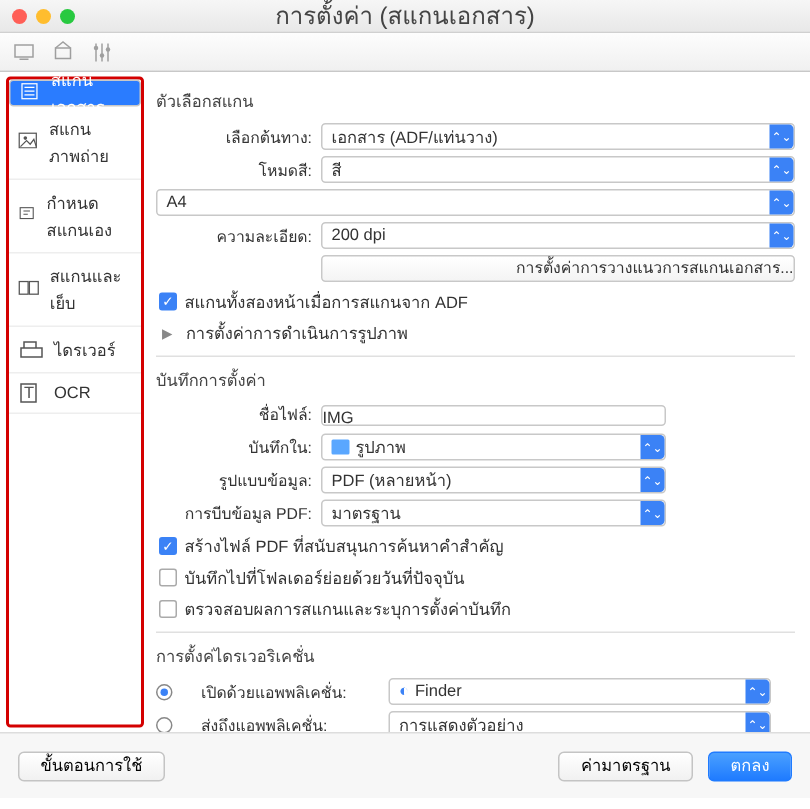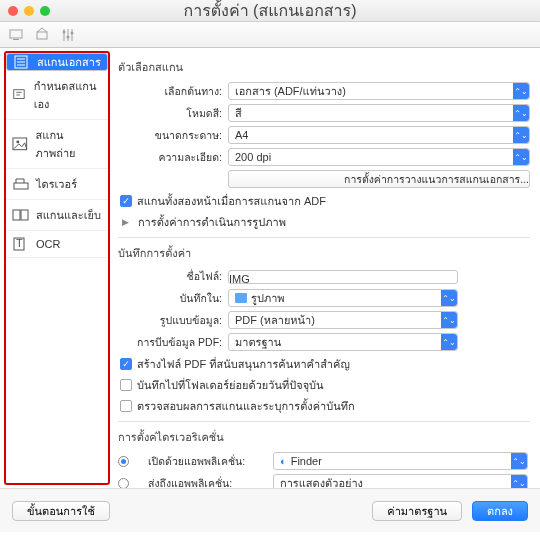--- a/index.html
+++ b/index.html
@@ -9,21 +9,21 @@
 .traffic { display: flex; gap: 6px; }
 .tl { width: 10px; height: 10px; border-radius: 50%; }
 .red { background: #ff5f57; } .yellow { background: #ffbd2e; } .green { background: #28c940; }
 .title { position: absolute; left: 0; right: 0; text-align: center; font-size: 16px; color: #444; }
 
 .toolbar { height: 26px; background: linear-gradient(#fdfdfd,#f0f0f0); border-bottom: 1px solid #c8c8c8; display: flex; align-items: center; padding: 0 8px; gap: 10px; }
 .tb-icon { width: 16px; height: 16px; opacity: .6; }
 
 .main { display: flex; height: 440px; }
 
-.sidebar { width: 106px; border: 2px solid #d40000; border-radius: 3px; margin: 3px 2px 3px 4px; background: #fff; }
+.sidebar { width: 92px; border: 2px solid #d40000; border-radius: 3px; margin: 3px 2px 3px 4px; background: #fff; }
 .sb-item { display: flex; align-items: center; gap: 6px; padding: 6px 6px; border-bottom: 1px solid #eee; cursor: default; color: #333; }
 .sb-item.sel { background: #2a7cff; color: #fff; }
 .sb-ico { width: 18px; height: 14px; display: inline-block; }
 
 .content { flex: 1; padding: 6px 10px 6px 6px; overflow: hidden; color: #333; }
 .section-title { font-size: 11px; color: #444; margin: 4px 0 6px 0; }
 .row { display: flex; align-items: center; margin-bottom: 4px; }
 .lbl { width: 110px; text-align: right; padding-right: 6px; color: #333; font-size: 10.5px; }
 .sel { flex: 1; height: 18px; background: #fff; border: 1px solid #c8c8c8; border-radius: 3px; display: flex; align-items: center; padding: 0 6px; position: relative; font-size: 10.5px; }
 .sel .arr { position: absolute; right: 0; top: 0; bottom: 0; width: 16px; background: #3b82f6; border-radius: 0 3px 3px 0; display: flex; align-items: center; justify-content: center; color: #fff; font-size: 8px; }
@@ -93,57 +93,57 @@
             <line x1="4" y1="4" x2="12" y2="4" stroke="#fff"></line>
             <line x1="4" y1="7" x2="12" y2="7" stroke="#fff"></line>
             <line x1="4" y1="10" x2="12" y2="10" stroke="#fff"></line>
           </svg>
         </span>
       <span>สแกนเอกสาร</span>
     </div>
     <div class="sb-item">
       <span class="sb-ico">
           <svg viewBox="0 0 18 14">
-            <rect x="2" y="2" width="12" height="10" fill="none" stroke="#555"></rect>
-            <path d="M5 5 L11 5 M5 8 L9 8" stroke="#555"></path>
-          </svg>
-        </span>
-      <span>กำหนดสแกนเอง</span>
-    </div>
-    <div class="sb-item">
-      <span class="sb-ico">
-          <svg viewBox="0 0 18 14">
             <rect x="1" y="1" width="14" height="12" fill="none" stroke="#555"></rect>
             <circle cx="6" cy="5" r="1.5" fill="#555"></circle>
             <path d="M2 12 L7 7 L10 10 L13 6 L15 12" fill="none" stroke="#555"></path>
           </svg>
         </span>
       <span>สแกนภาพถ่าย</span>
     </div>
     <div class="sb-item">
       <span class="sb-ico">
           <svg viewBox="0 0 18 14">
+            <rect x="2" y="2" width="12" height="10" fill="none" stroke="#555"></rect>
+            <path d="M5 5 L11 5 M5 8 L9 8" stroke="#555"></path>
+          </svg>
+        </span>
+      <span>กำหนดสแกนเอง</span>
+    </div>
+    <div class="sb-item">
+      <span class="sb-ico">
+          <svg viewBox="0 0 18 14">
+            <rect x="1" y="2" width="7" height="10" fill="none" stroke="#555"></rect>
+            <rect x="9" y="2" width="7" height="10" fill="none" stroke="#555"></rect>
+          </svg>
+        </span>
+      <span>สแกนและเย็บ</span>
+    </div>
+    <div class="sb-item">
+      <span class="sb-ico">
+          <svg viewBox="0 0 18 14">
             <rect x="2" y="6" width="14" height="6" fill="none" stroke="#555"></rect>
             <path d="M4 6 L4 2 L12 2 L12 6" fill="none" stroke="#555"></path>
           </svg>
         </span>
       <span>ไดรเวอร์</span>
     </div>
     <div class="sb-item">
       <span class="sb-ico">
           <svg viewBox="0 0 18 14">
-            <rect x="1" y="2" width="7" height="10" fill="none" stroke="#555"></rect>
-            <rect x="9" y="2" width="7" height="10" fill="none" stroke="#555"></rect>
-          </svg>
-        </span>
-      <span>สแกนและเย็บ</span>
-    </div>
-    <div class="sb-item">
-      <span class="sb-ico">
-          <svg viewBox="0 0 18 14">
             <rect x="2" y="1" width="10" height="12" fill="none" stroke="#555"></rect>
             <text x="4" y="10" font-size="6" fill="#555">T</text>
           </svg>
         </span>
       <span>OCR</span>
     </div>
   </div>
 
   <div class="content">
     <div class="section-title">ตัวเลือกสแกน</div>
@@ -156,21 +156,20 @@
         </div>
       </div>
     <div class="row">
         <div class="lbl">โหมดสี:</div>
       <div class="sel">
           <span>สี</span>
           <span class="arr">⌃⌄</span>
         </div>
       </div>
     <div class="row">
-        <div class="lbl">ขนาดกระดาษ:</div>
       <div class="sel">
           <span>A4</span>
           <span class="arr">⌃⌄</span>
         </div>
       </div>
     <div class="row">
         <div class="lbl">ความละเอียด:</div>
       <div class="sel">
           <span>200 dpi</span>
           <span class="arr">⌃⌄</span>

